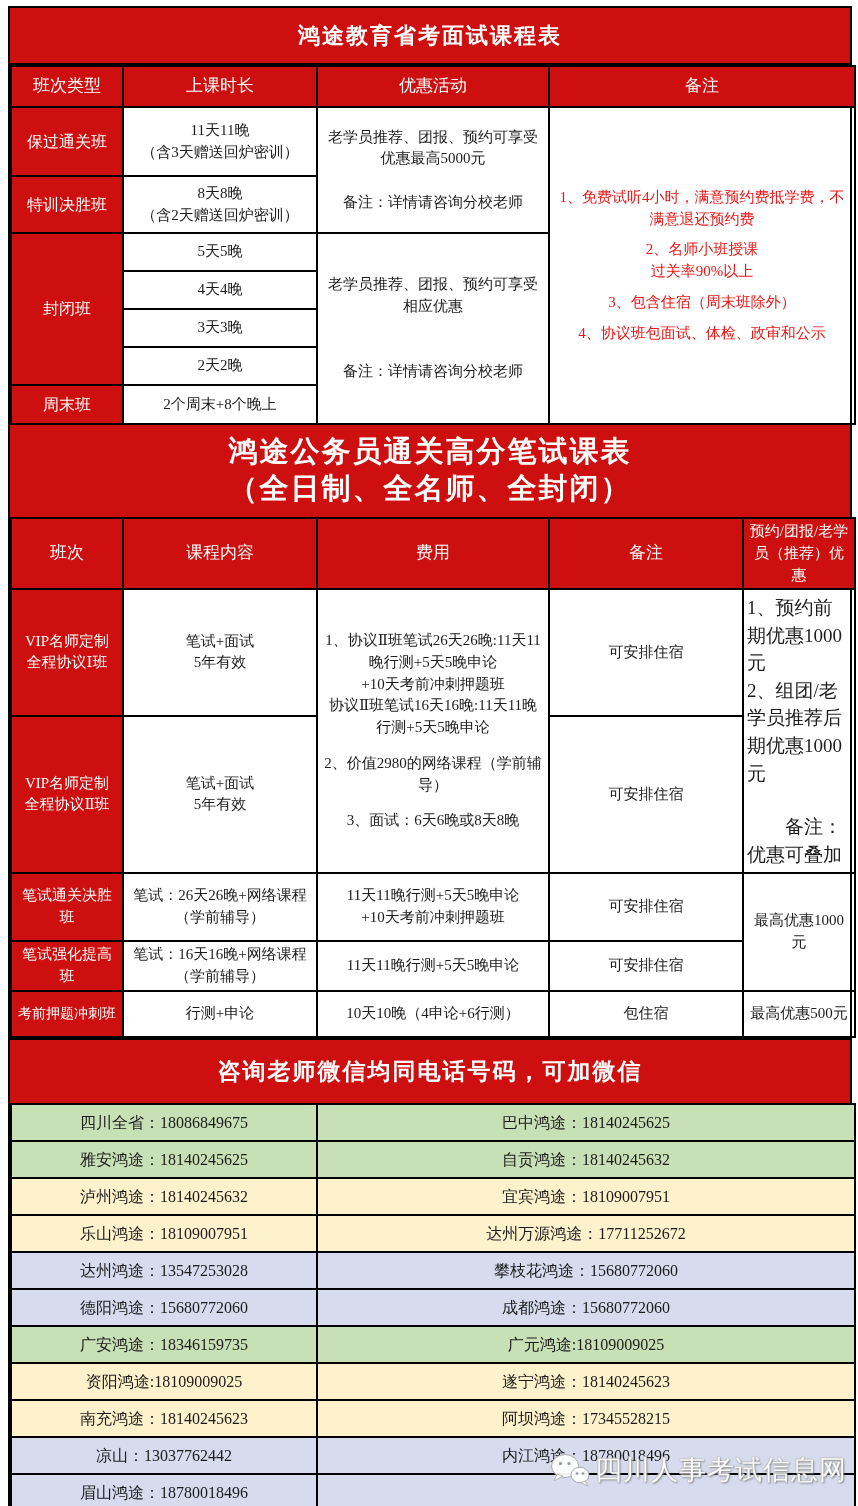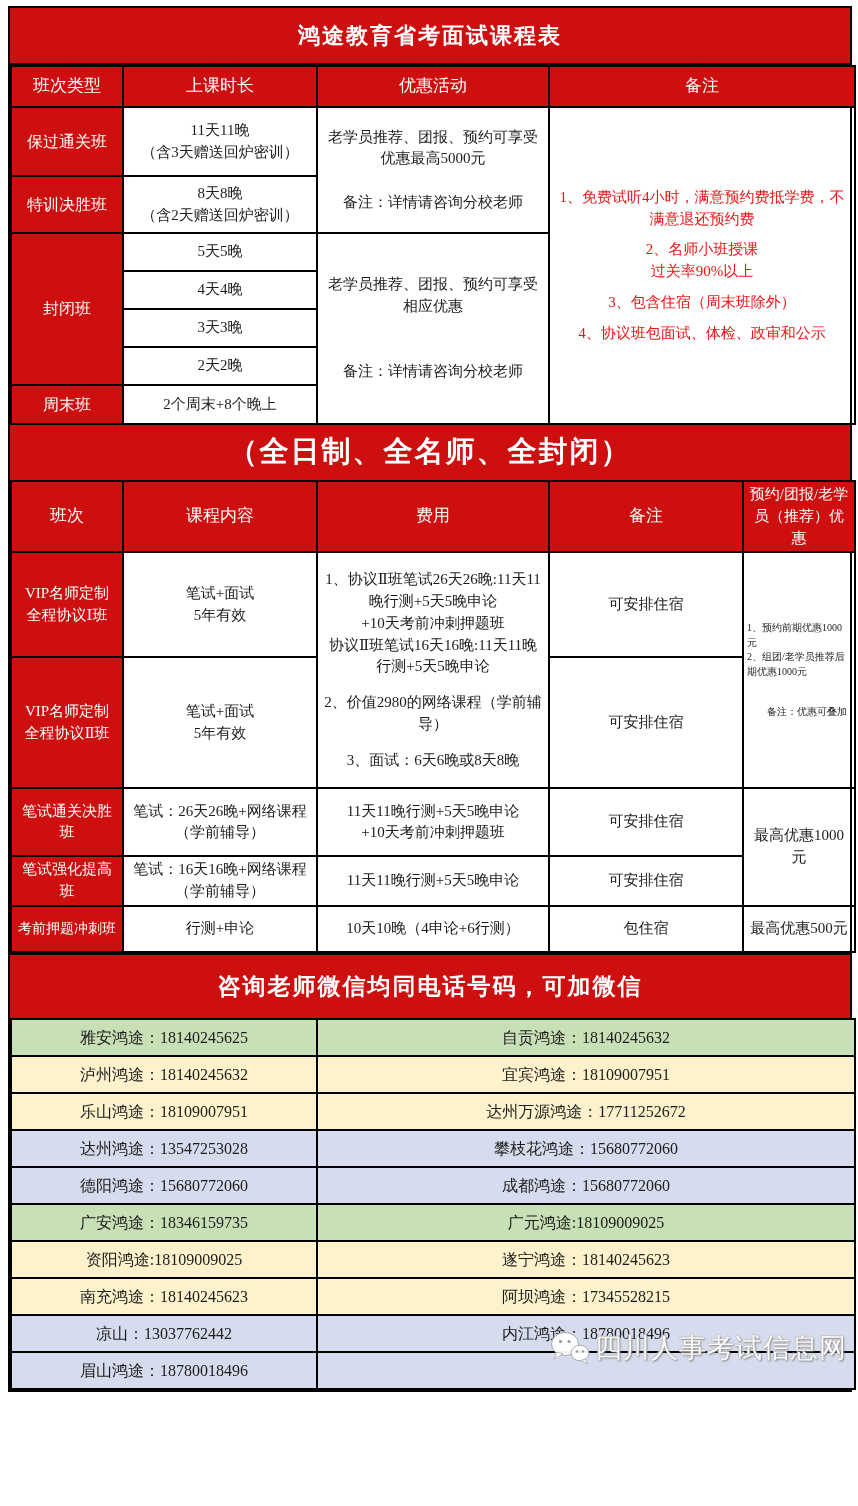--- a/index.html
+++ b/index.html
@@ -12,21 +12,21 @@
     font-size:29px;font-weight:bold;line-height:37px;letter-spacing:2px;}
   table{border-collapse:collapse;table-layout:fixed;width:100%;}
   td{border:2px solid var(--border,#000);text-align:center;vertical-align:middle;
      font-size:15px;line-height:1.45;padding:2px 4px;box-sizing:border-box;}
   td.redcell{background:var(--red,#ce0f0f);color:#fff;font-size:16px;}
   .hdr td{background:var(--red,#ce0f0f);color:#fff;font-size:17px;}
   .pre{white-space:pre-line;}
   .notes-cell{color:var(--red_text,#ee1a1a);}
   .notes-cell .p{margin:9px 0;white-space:pre-line;}
   .fee-cell .p{margin:14px 0;white-space:pre-line;}
-  .disc-cell{text-align:left;font-size:10px;padding:4px 3px;}
+  .disc-cell{text-align:left;font-size:19px;padding:4px 3px;}
   .disc-cell .p{margin:0;white-space:pre-line;}
   .disc-cell .p.gap{margin-top:26px;text-indent:2em;}
   .banner{height:63px;display:flex;align-items:center;justify-content:center;
     font-size:23px;font-weight:bold;letter-spacing:2px;border-top:2px solid #000;}
   .contacts td{font-size:16px;height:37px;}
   .c-green{background:var(--green,#c8e0b6);}
   .c-cream{background:var(--cream,#fdf2cb);}
   .c-blue{background:var(--blue,#d6dcee);}
   .watermark{position:absolute;right:3px;bottom:24px;display:flex;align-items:center;gap:5px;pointer-events:none;}
   .watermark .wm-text{font-size:27px;letter-spacing:1px;color:rgba(255,255,255,0.95);
@@ -95,20 +95,21 @@
       <td>2天2晚</td>
     </tr>
     <tr style="height:39px">
       <td class="redcell">周末班</td>
       <td>2个周末+8个晚上</td>
     </tr>
   </tbody>
     </table>
 
   <div class="title-bar2 red">
+    <span>鸿途公务员通关高分笔试课表</span>
     <span>（全日制、全名师、全封闭）</span>
   </div>
 
   <table>
     <colgroup>
         <col style="width:112px">
         <col style="width:194px">
         <col style="width:232px">
         <col style="width:194px">
         <col style="width:112px">
@@ -176,20 +177,24 @@
   <div class="banner red">
     <span>咨询老师微信均同电话号码，可加微信</span>
   </div>
 
   <table class="contacts">
     <colgroup>
         <col style="width:306px">
         <col style="width:538px">
       </colgroup>
     <tbody>
+        <tr>
+      <td class="c-green">四川全省：18086849675</td>
+      <td class="c-green">巴中鸿途：18140245625</td>
+    </tr>
     <tr>
       <td class="c-green">雅安鸿途：18140245625</td>
       <td class="c-green">自贡鸿途：18140245632</td>
     </tr>
     <tr>
       <td class="c-cream">泸州鸿途：18140245632</td>
       <td class="c-cream">宜宾鸿途：18109007951</td>
     </tr>
     <tr>
       <td class="c-cream">乐山鸿途：18109007951</td>

